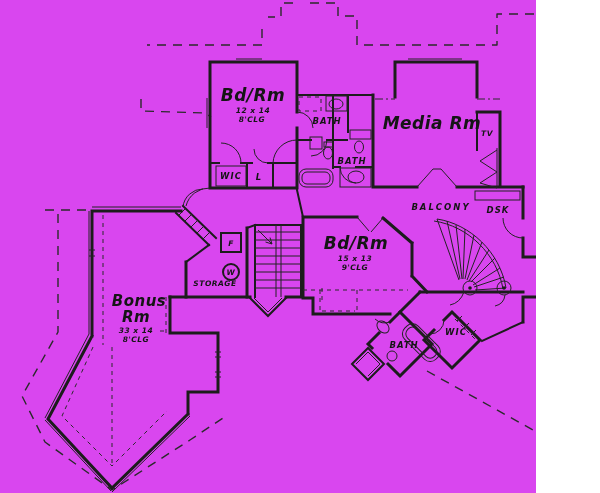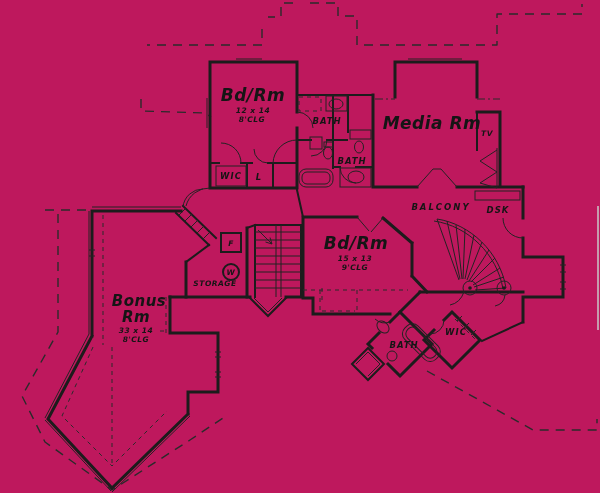--- a/index.html
+++ b/index.html
@@ -1,16 +1,16 @@
 <!DOCTYPE html>
 <html><head>
 <meta charset="utf-8">
 <style>
   html,body{margin:0;padding:0;background:#ffffff;}
-  .stage{width:600px;height:493px;position:relative;background:#be185d;overflow:hidden;}
+  .stage{width:536px;height:493px;position:relative;background:#d946ef;overflow:hidden;}
   svg{display:block;}
   
   .w3{stroke:#1c1c1c;stroke-width:3;fill:none;stroke-linecap:square;}
   .w2{stroke:#1c1c1c;stroke-width:2;fill:none;stroke-linecap:square;}
   .t{stroke:#232323;stroke-width:1;fill:none;stroke-linecap:butt;}
   .d{stroke:#2b2b2b;stroke-width:1.4;fill:none;stroke-dasharray:9 7;stroke-linejoin:round;}
   .dd{stroke:#2b2b2b;stroke-width:1;fill:none;stroke-dasharray:4 4;}
   .dashdot{stroke:#2b2b2b;stroke-width:1;fill:none;stroke-dasharray:8 3 2 3;}
   .faint{stroke:#c9c9c9;stroke-width:1.5;fill:none;}
   text{fill:#151515;font-family:"DejaVu Sans","Liberation Sans",sans-serif;

